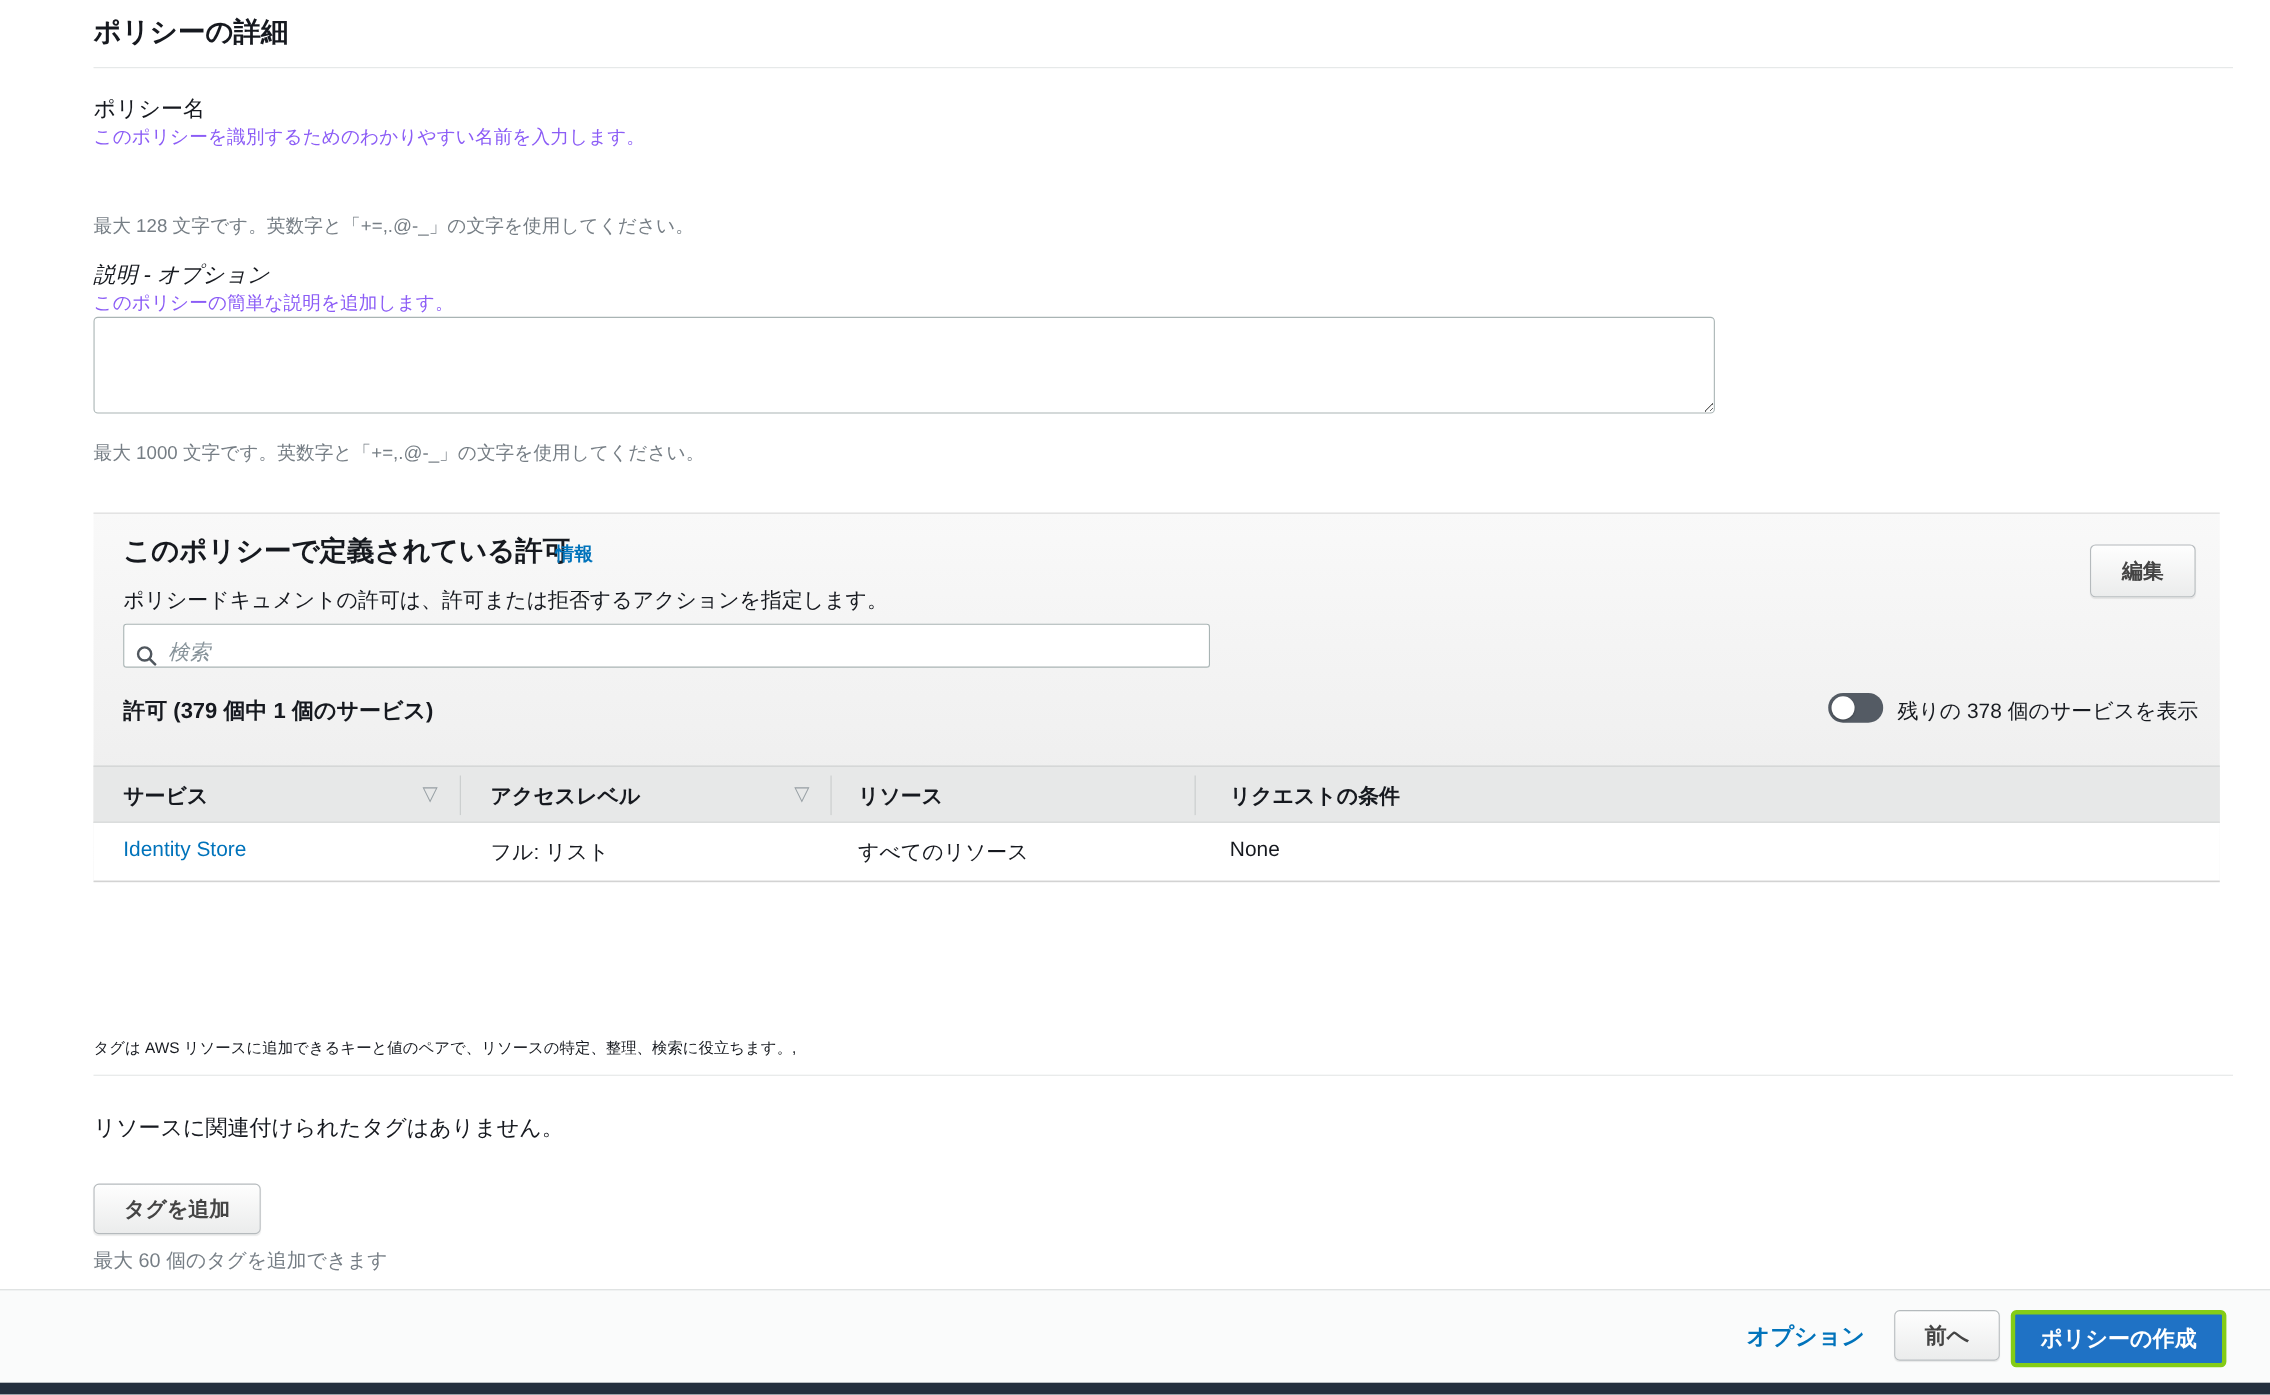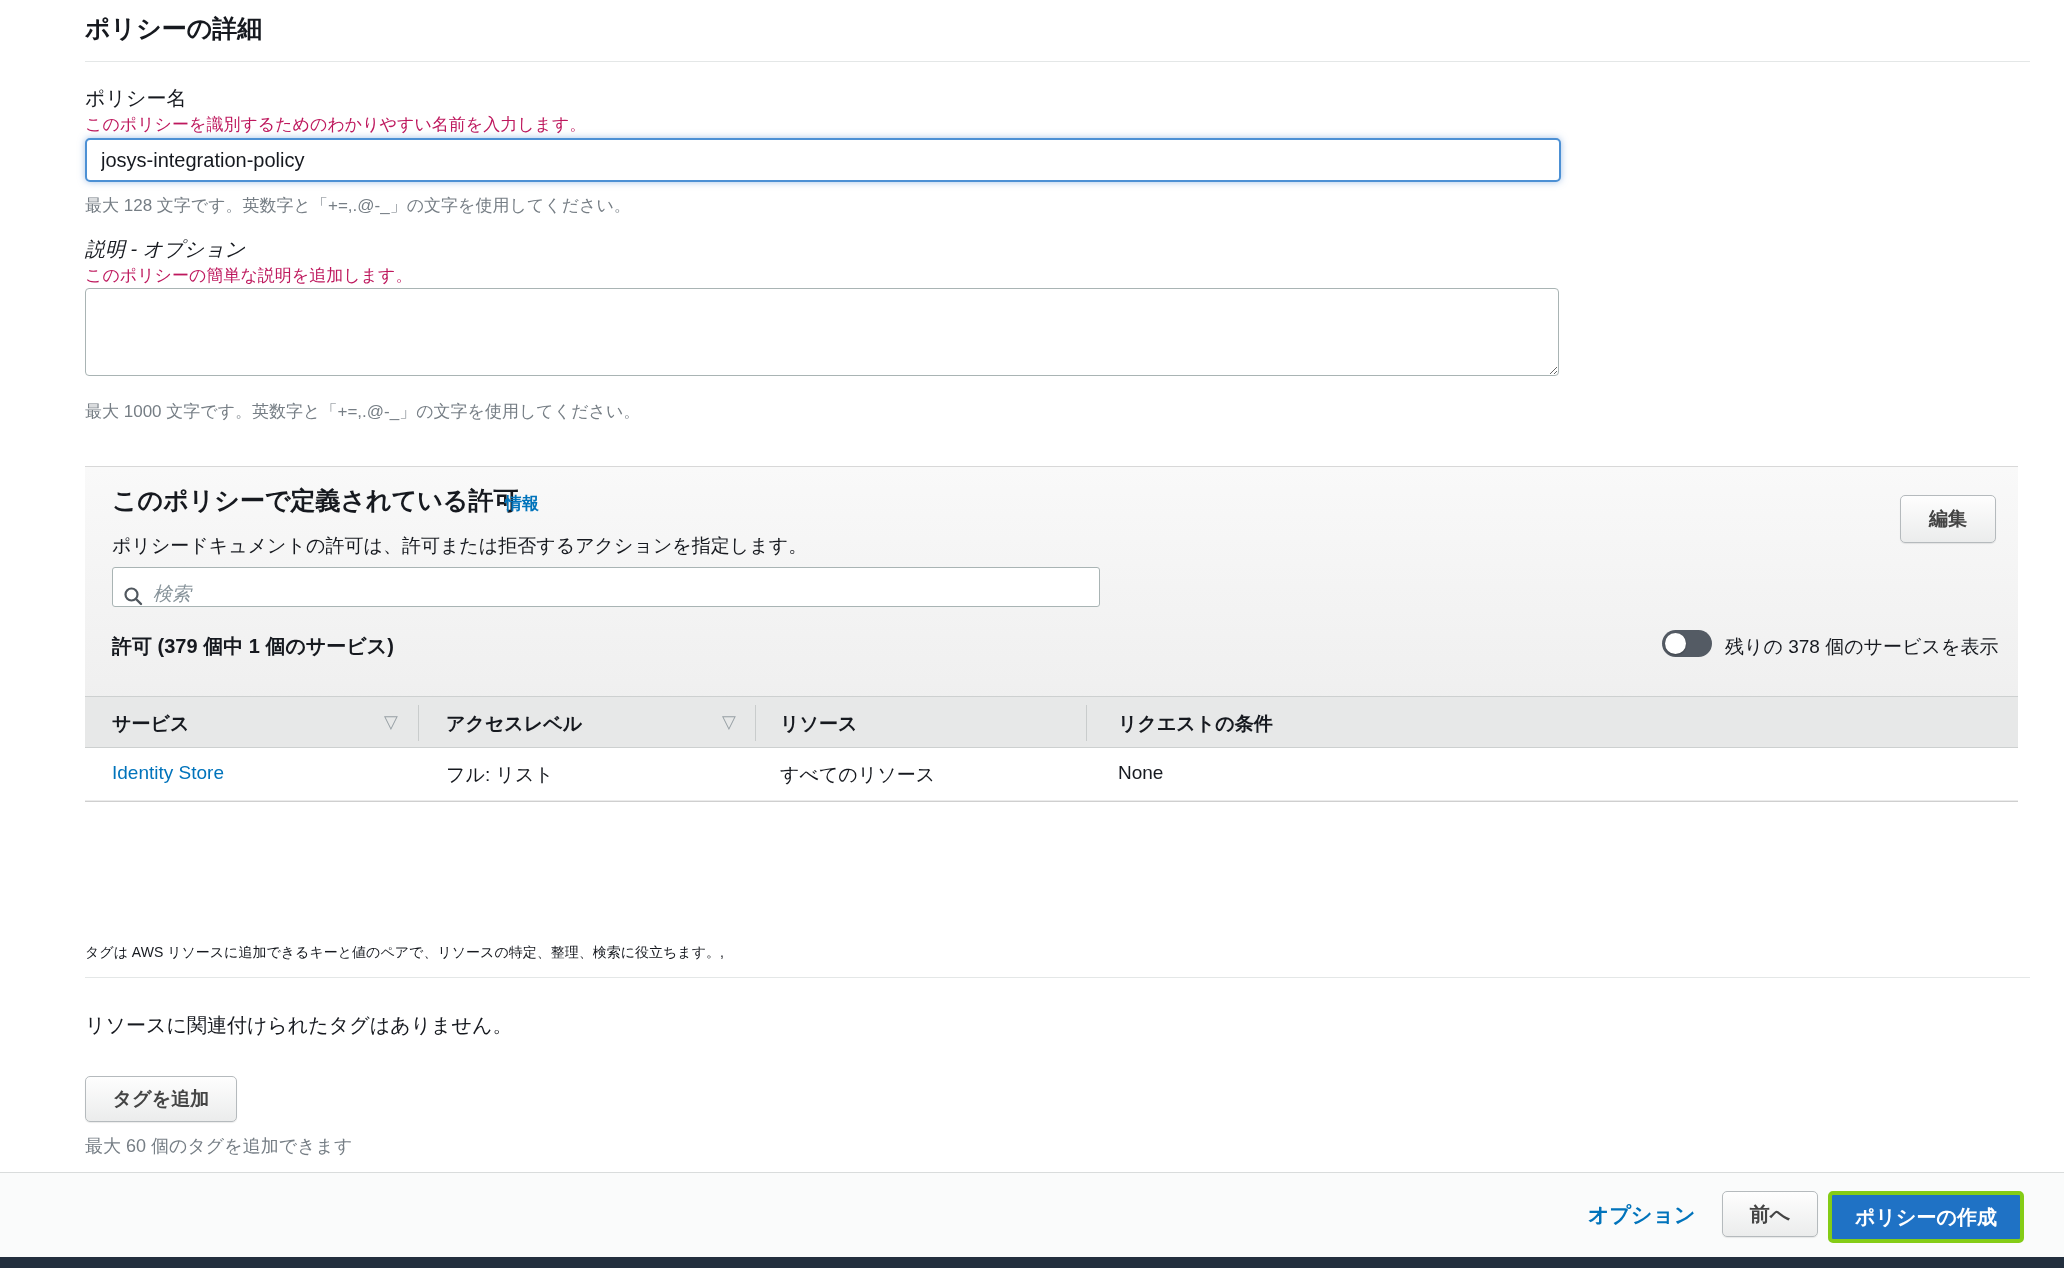--- a/index.html
+++ b/index.html
@@ -6,21 +6,21 @@
   body{font-family:"Liberation Sans","DejaVu Sans",sans-serif;color:#16191f;}
   #screen{position:relative;width:2064px;height:1268px;background:#ffffff;overflow:hidden;}
 
   .abs{position:absolute;}
 
   
   .page-title{left:85px;top:12px;font-size:25px;font-weight:bold;}
   .hr1{left:85px;top:61px;width:1945px;height:1px;background:#e4e7e7;}
 
   .field-label{font-size:20px;color:#16191f;}
-  .field-desc{font-size:17px;color:#be185d;}
+  .field-desc{font-size:17px;color:#8b5cf6;}
   .field-constraint{font-size:17px;color:#767e85;}
 
   .name-label{left:85px;top:85px;}
   .name-desc{left:85px;top:113px;}
   .name-input{left:85px;top:138px;width:1444px;height:40px;
     border:2px solid #4c90d4;border-radius:5px;padding:0 14px;font-size:20px;color:#16191f;
     box-shadow:0 0 7px rgba(73,134,207,0.5);outline:none;background:#fff;
     font-family:"Liberation Sans","DejaVu Sans",sans-serif;}
   .name-constraint{left:85px;top:194px;}
 
@@ -93,21 +93,20 @@
 </head>
 <body>
 
 <div id="screen">
 
   <div class="abs page-title">ポリシーの詳細</div>
   <div class="abs hr1"></div>
 
   <div class="abs field-label name-label">ポリシー名</div>
   <div class="abs field-desc name-desc">このポリシーを識別するためのわかりやすい名前を入力します。</div>
-  <input class="abs name-input" type="text" value="josys-integration-policy" style="">
   <div class="abs field-constraint name-constraint">最大 128 文字です。英数字と「+=,.@-_」の文字を使用してください。</div>
 
   <div class="abs field-label desc-label">説明 - オプション</div>
   <div class="abs field-desc desc-desc">このポリシーの簡単な説明を追加します。</div>
   <textarea class="abs desc-textarea" style=""></textarea>
   <div class="abs field-constraint desc-constraint">最大 1000 文字です。英数字と「+=,.@-_」の文字を使用してください。</div>
 
   <div class="abs panel">
     <div class="abs panel-title">このポリシーで定義されている許可</div>
     <div class="abs info-link">情報</div>

